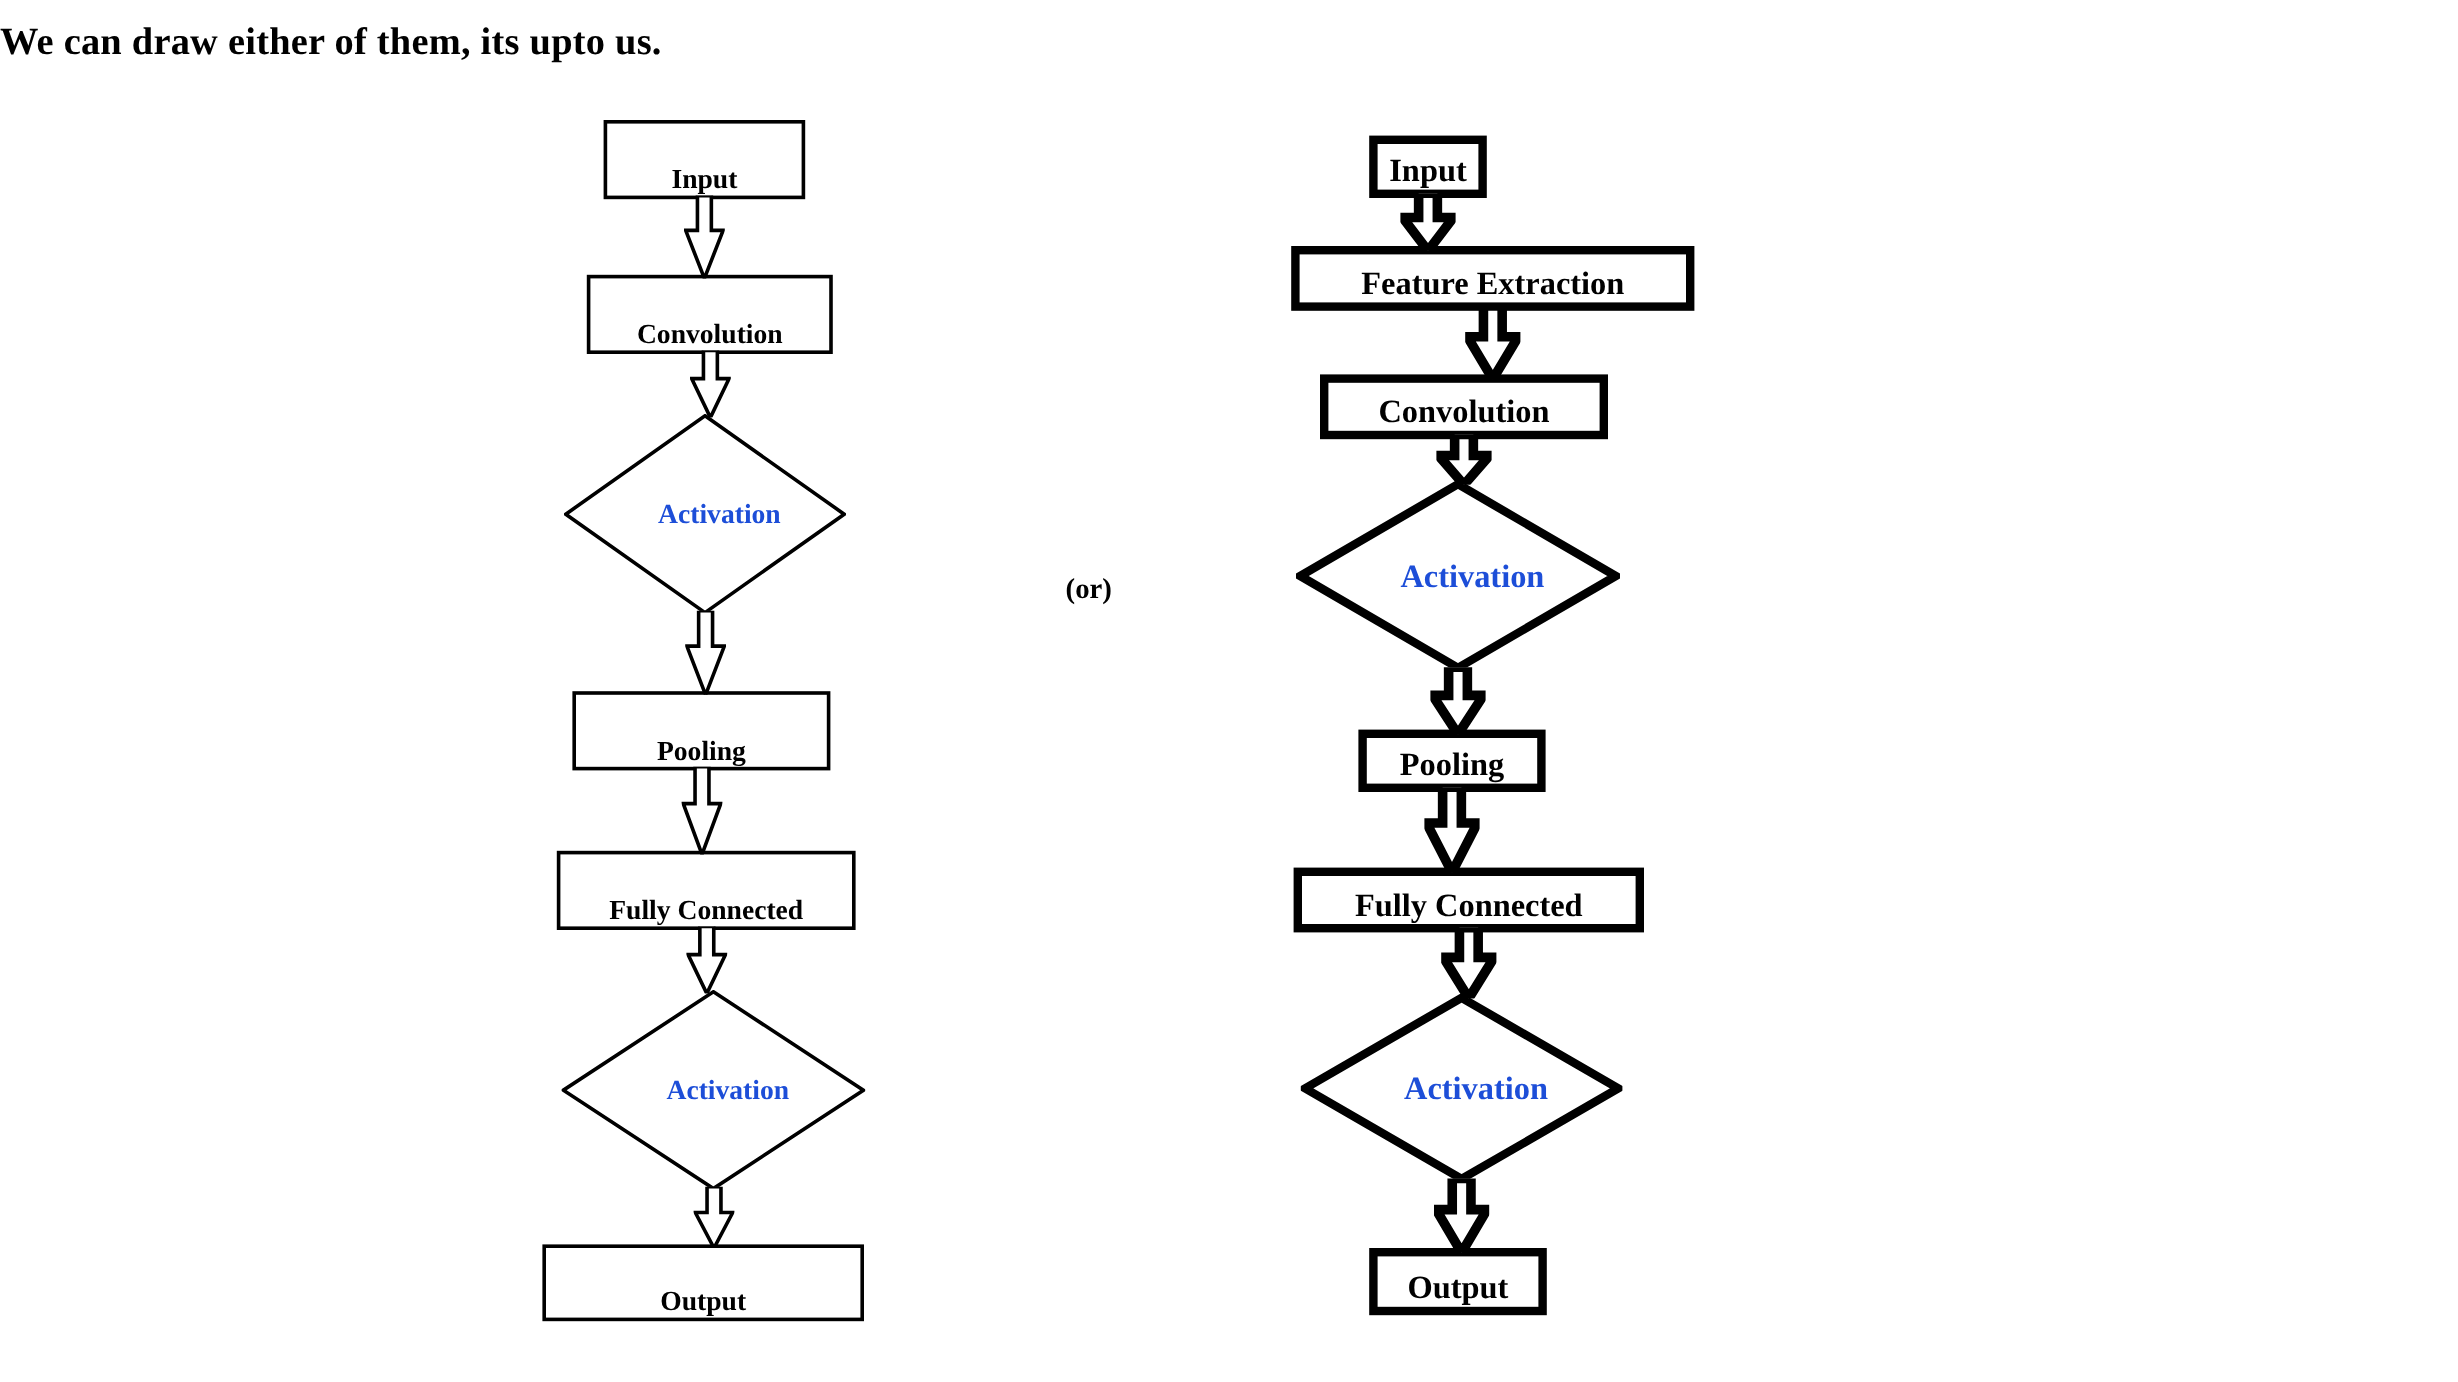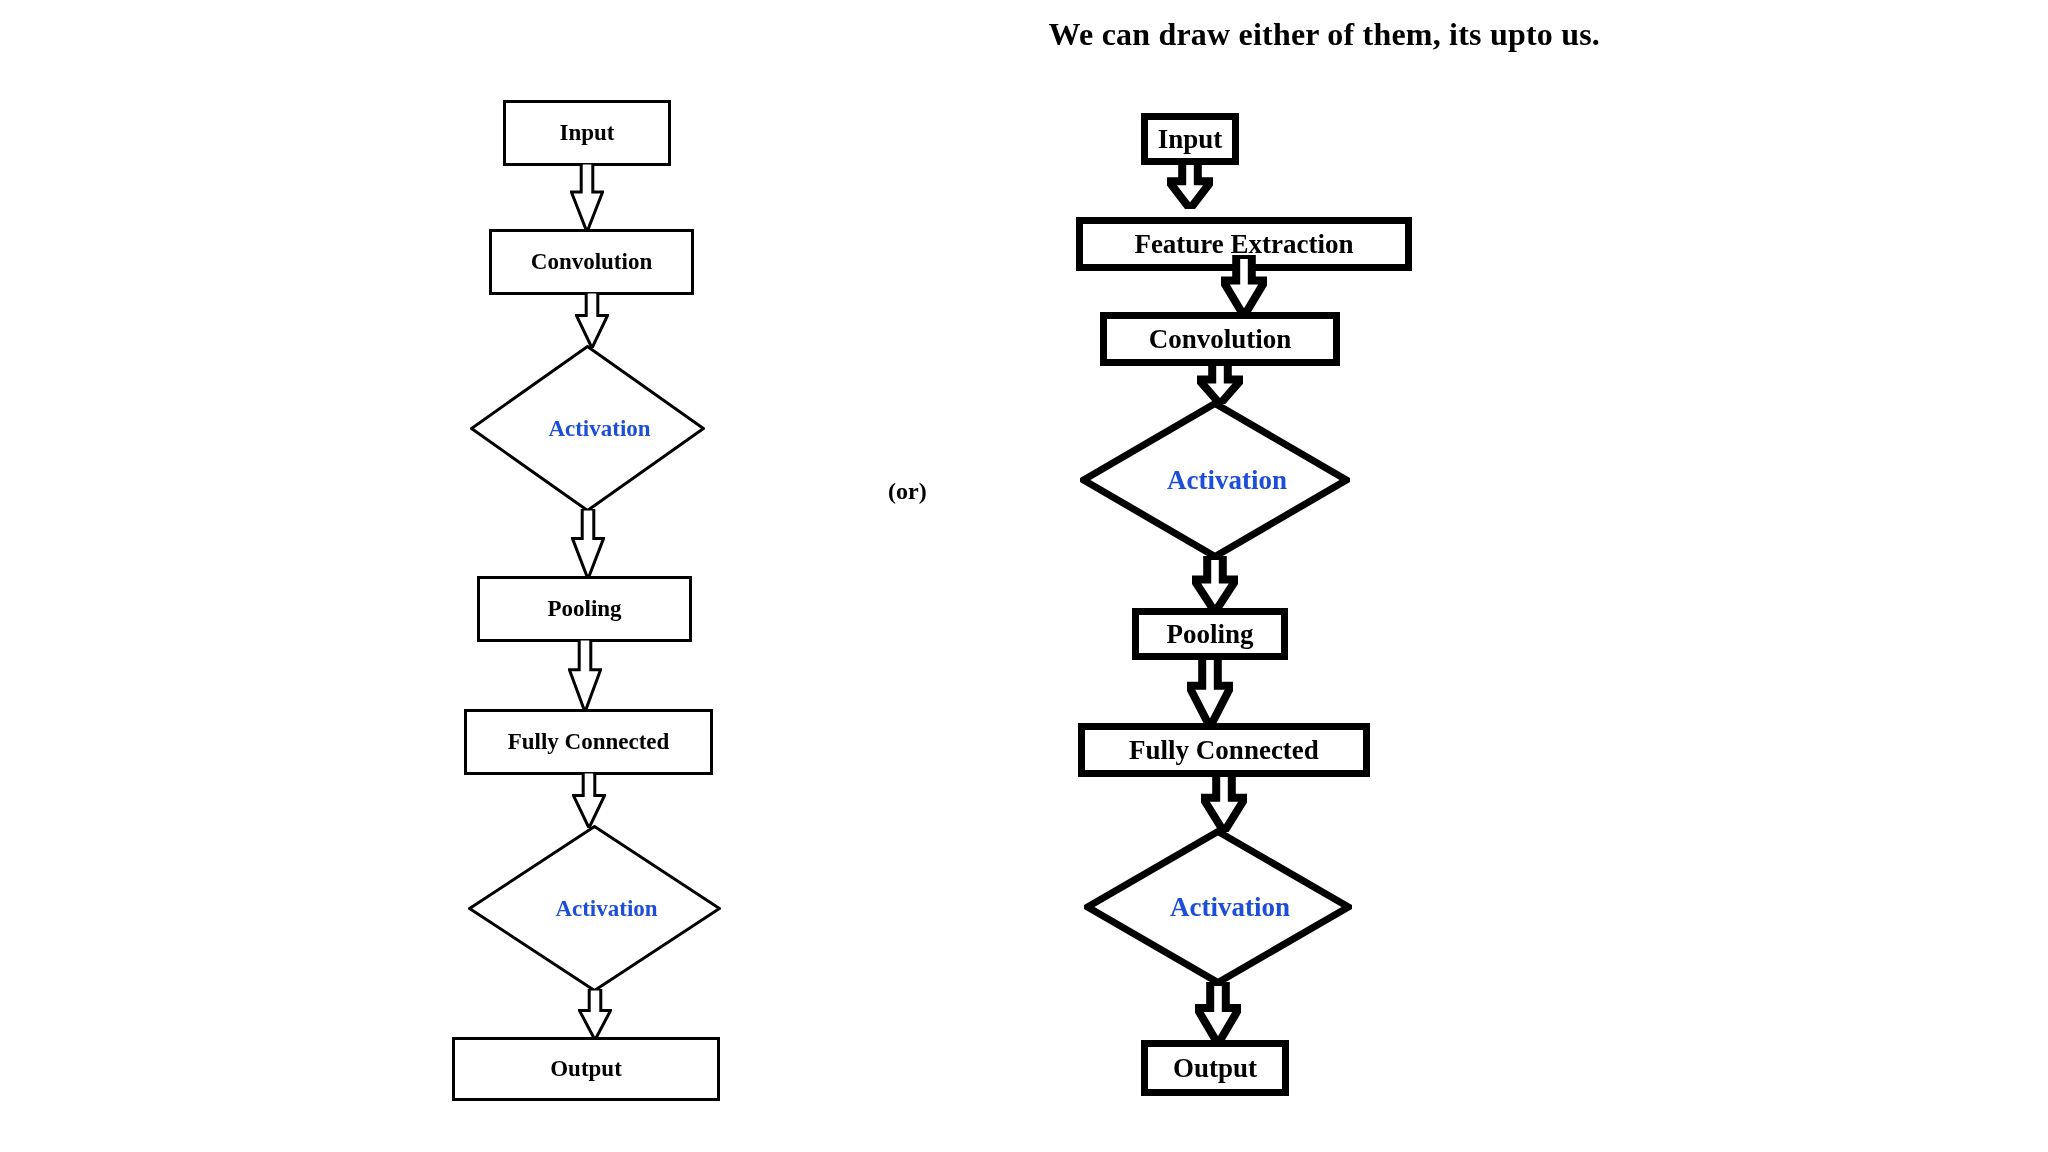--- a/index.html
+++ b/index.html
@@ -4,32 +4,32 @@
 <style>
   html,body{margin:0;padding:0;}
   body{
     width:2048px;height:1152px;background:#ffffff;
     font-family:"Liberation Serif","DejaVu Serif",serif;
     overflow:hidden;position:relative;
   }
   #stage{position:absolute;left:0;top:0;width:2048px;height:1152px;}
 
   .title{
-    position:absolute;left:0;top:16px;width:1600px;text-align:right;
+    position:absolute;left:0;top:16px;width:1600px;text-align:left;
     font-size:32px;font-weight:bold;color:#000;letter-spacing:.2px;
   }
 
   .or-label{
     position:absolute;left:888px;top:478px;
     font-size:24px;font-weight:bold;color:#000;
   }
 
   
   .node{position:absolute;box-sizing:border-box;background:#fff;
-        display:flex;align-items:center;justify-content:center;
+        display:flex;align-items:flex-end;justify-content:center;
         color:#000;font-weight:bold;white-space:nowrap;}
 
   
   .thin .node.rect{border:3px solid #000;font-size:23px;}
   .thin .dia-label{font-size:23px;}
 
   
   .thick .node.rect{border:7px solid #000;font-size:27px;}
   .thick .dia-label{font-size:27px;}
 
@@ -109,21 +109,21 @@
       <div class="arrow" style="left: 577.5px; top: 989px; width: 34px; height: 51px;">
         <svg viewBox="0 0 34 51" preserveAspectRatio="none">
           <polygon points="11.2,0.0 11.2,21.4 1.4,21.4 17.0,51.0 32.6,21.4 22.8,21.4 22.8,0.0" fill="#fff" stroke="#000000" stroke-width="3" stroke-linejoin="miter"></polygon>
         </svg>
       </div>
     </div>
   <div id="chart-right" class="chart thick">
       <div class="node rect" style="left: 1141px; top: 113px; width: 98px; height: 52px;">
         <span>Input</span>
       </div>
-      <div class="node rect" style="left: 1076px; top: 217px; width: 336px; height: 54px;">
+      <div class="node rect" style="left: 1076px; top: 205px; width: 336px; height: 54px;">
         <span>Feature Extraction</span>
       </div>
       <div class="node rect" style="left: 1100px; top: 312px; width: 240px; height: 54px;">
         <span>Convolution</span>
       </div>
       <div class="diamond" style="left: 1080px; top: 400px; width: 270px; height: 160px;">
         <svg viewBox="0 0 270 160" preserveAspectRatio="none">
           <polygon points="135,3.5 266.5,80 135,156.5 3.5,80" fill="#fff" stroke="#000000" stroke-width="7" stroke-linejoin="miter"></polygon>
         </svg>
         <div class="dia-label">Activation</div>

